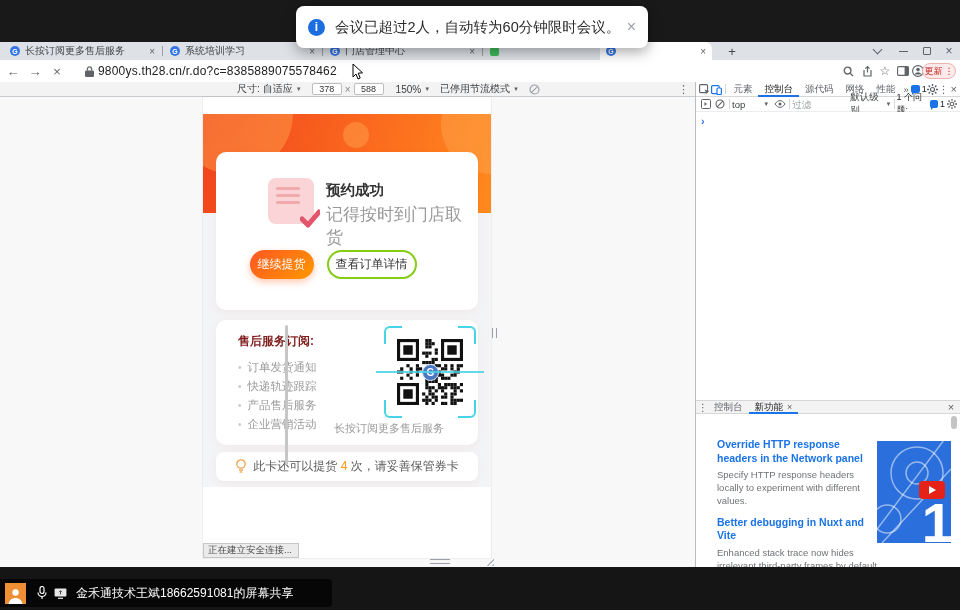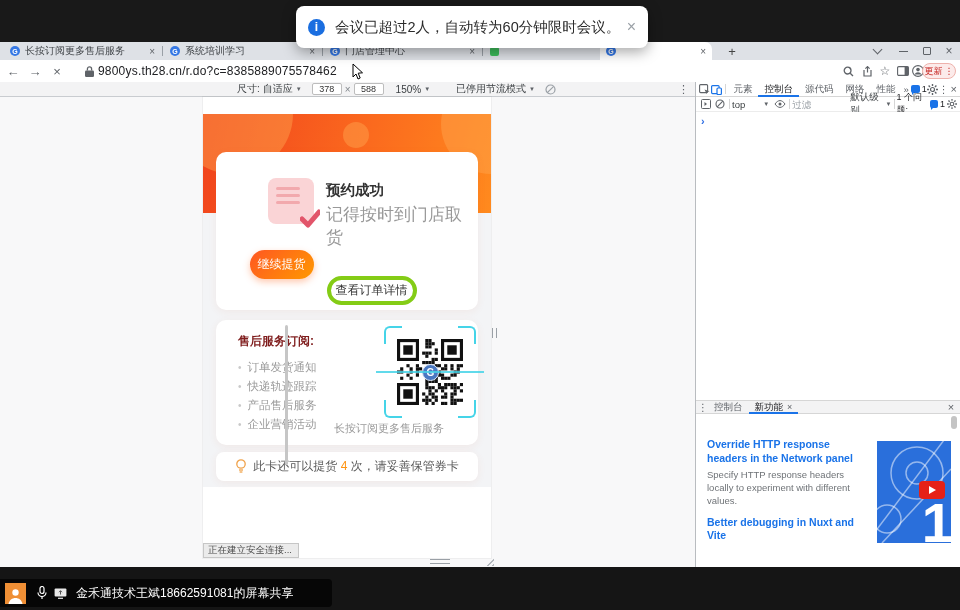--- a/index.html
+++ b/index.html
@@ -65,21 +65,21 @@
   .dt-contoolbar { top:15px; height:15px; border-bottom:1px solid #ececec; font-size:9.5px; color:#3c4043; }
   .dt-filter { width:58px; height:11px; border:none; font-size:9.5px; color:#333; outline:none; background:transparent; }
   .dt-filter::placeholder { color:#9aa0a6; }
   .dt-body { top:30px; height:288px; }
   .con-prompt { position:absolute; left:5px; top:3px; color:#2f6fe4; font-size:11px; font-weight:bold; }
   .dt-drawer { top:318px; height:14px; background:#f3f3f4; border-top:1px solid #d6d6d6; border-bottom:1px solid #d6d6d6; }
   .drawer-tab { font-size:9.5px; color:#5f6368; padding:0 6px; height:14px; display:flex; align-items:center; gap:4px; }
   .drawer-tab.sel { color:#202124; box-shadow:inset 0 -2px 0 #1a73e8; }
   .dt-highlights { top:332px; height:15px; border-bottom:1px solid #eee; font-size:10px; color:#202124; padding-left:7px; }
   .dt-wn { position:absolute; left:0; top:347px; width:265px; height:138px; background:#fff; overflow:hidden; }
-  .wn-col { position:absolute; left:11px; top:9px; width:166px; }
+  .wn-col { position:absolute; left:21px; top:9px; width:166px; }
   .wn-title { font-size:10.5px; font-weight:bold; color:#1a73e8; line-height:1.3; margin-bottom:4px; }
   .wn-desc { font-size:9.5px; color:#6f7377; line-height:1.35; margin-bottom:8px; }
   .wn-thumb { position:absolute; left:181px; top:12px; width:74px; height:102px; background:#2a6fdb; overflow:hidden; }
   .wn-play { position:absolute; left:42px; top:40px; width:26px; height:18px; background:#e62117; border-radius:4px;
              display:flex; align-items:center; justify-content:center; }
   .wn-play:after { content:""; border-left:7px solid #fff; border-top:4.5px solid transparent; border-bottom:4.5px solid transparent; }
   .wn-digit { position:absolute; right:-2px; bottom:-12px; color:#fff; font-size:56px; font-weight:bold; }
   .scrollthumb { position:absolute; left:951px; top:416px; width:6px; height:13px; background:#c4c4c4; border-radius:3px; }
 
   
@@ -93,21 +93,21 @@
   .card { position:absolute; left:13px; width:262px; background:#fff; border-radius:10px; box-shadow:0 2px 8px rgba(210,90,40,.07); }
   .card1 { top:55px; height:158px; }
   .doc-icon { position:absolute; left:52px; top:26px; width:46px; height:46px; background:#fad4d6; border-radius:8px; }
   .doc-line { position:absolute; left:8px; width:24px; height:3px; background:#f2a9ad; border-radius:2px; }
   .doc-check { position:absolute; right:-6px; bottom:-4px; width:20px; height:20px; }
   .s-title { position:absolute; left:110px; top:29px; font-size:14.5px; font-weight:bold; color:#333; }
   .s-sub { position:absolute; left:110px; top:51px; font-size:17px; color:#999; }
   .btnrow { position:absolute; left:0; top:98px; width:234px; display:flex; justify-content:center; gap:13px; }
   .btn { height:29px; border-radius:15px; font-size:12px; display:flex; align-items:center; justify-content:center; }
   .btn-primary { width:64px; background:linear-gradient(135deg,#ff5722,#ff9800); color:#fff; box-shadow:0 3px 7px rgba(255,100,30,.35); }
-  .btn-ghost { width:90px; background:#fff; border:4px solid #84cc16; color:#333;margin-top:26px; }
+  .btn-ghost { width:90px; background:#fff; border:2px solid #84cc16; color:#333; }
   .card2 { top:223px; height:125px; }
   .sub-title { position:absolute; left:22px; top:13px; font-size:12px; font-weight:bold; color:#7f1d1d; }
   .sub-list { position:absolute; left:22px; top:38px; list-style:none; }
   .sub-list li { font-size:11.5px; color:#9b9b9b; line-height:19px; }
   .sub-list li:before { content:"•"; color:#c9c9c9; margin-right:6px; font-size:10px; }
   .qrwrap { position:absolute; left:168px; top:6px; width:92px; height:92px; }
   .corner { position:absolute; width:18px; height:18px; border:2.5px solid #45d4e8; }
   .c-tl { left:0; top:0; border-right:none; border-bottom:none; border-top-left-radius:6px; }
   .c-tr { right:0; top:0; border-left:none; border-bottom:none; border-top-right-radius:6px; }
   .c-bl { left:0; bottom:0; border-right:none; border-top:none; border-bottom-left-radius:6px; }
@@ -236,21 +236,21 @@
     </div>
     <div class="grp" style="margin-left:10px;">
       <input class="dimbox" value="378" style="">
       <span style="color:#80868b;">×</span>
       <input class="dimbox" value="588" style="">
     </div>
     <div class="grp" style="margin-left:12px;">
       <span>150%</span>
       <span class="caret">▼</span>
     </div>
-    <div class="grp" style="margin-left:26px;">
+    <div class="grp" style="margin-left:10px;">
       <span>已停用节流模式</span>
       <span class="caret">▼</span>
     </div>
     <div class="grp" style="margin-left:10px;">
       <svg width="11" height="11" viewBox="0 0 11 11">
           <circle cx="5.5" cy="5.5" r="4.5" fill="none" stroke="#9aa0a6" stroke-width="1.2"></circle>
           <line x1="2.3" y1="8.7" x2="8.7" y2="2.3" stroke="#9aa0a6" stroke-width="1.2"></line>
         </svg>
     </div>
     <div class="more-dots" style="margin-left:auto;margin-right:6px;">⋮</div>
@@ -366,20 +366,21 @@
       </div>
       <div class="ic16" style="margin-left:auto;margin-right:2px;color:#5f6368;font-size:11px;">×</div>
     </div>
 
 
     <div class="dt-wn">
       <div class="wn-col">
         <div class="wn-title">Override HTTP response headers in the Network panel</div>
         <div class="wn-desc">Specify HTTP response headers locally to experiment with different values.</div>
         <div class="wn-title">Better debugging in Nuxt and Vite</div>
+        <div class="wn-desc">Enhanced stack trace now hides irrelevant third-party frames by default.</div>
 
       </div>
       <div class="wn-thumb">
         <svg width="74" height="102" viewBox="0 0 74 102" style="position:absolute;left:0;top:0;">
           <g fill="none" stroke="rgba(255,255,255,.5)" stroke-width="1.5">
             <circle cx="40" cy="32" r="26"></circle>
               <circle cx="40" cy="32" r="11"></circle>
             <path d="M-5 95 L70 -5"></path>
               <path d="M5 102 L74 28"></path>
               <circle cx="10" cy="78" r="14"></circle>

